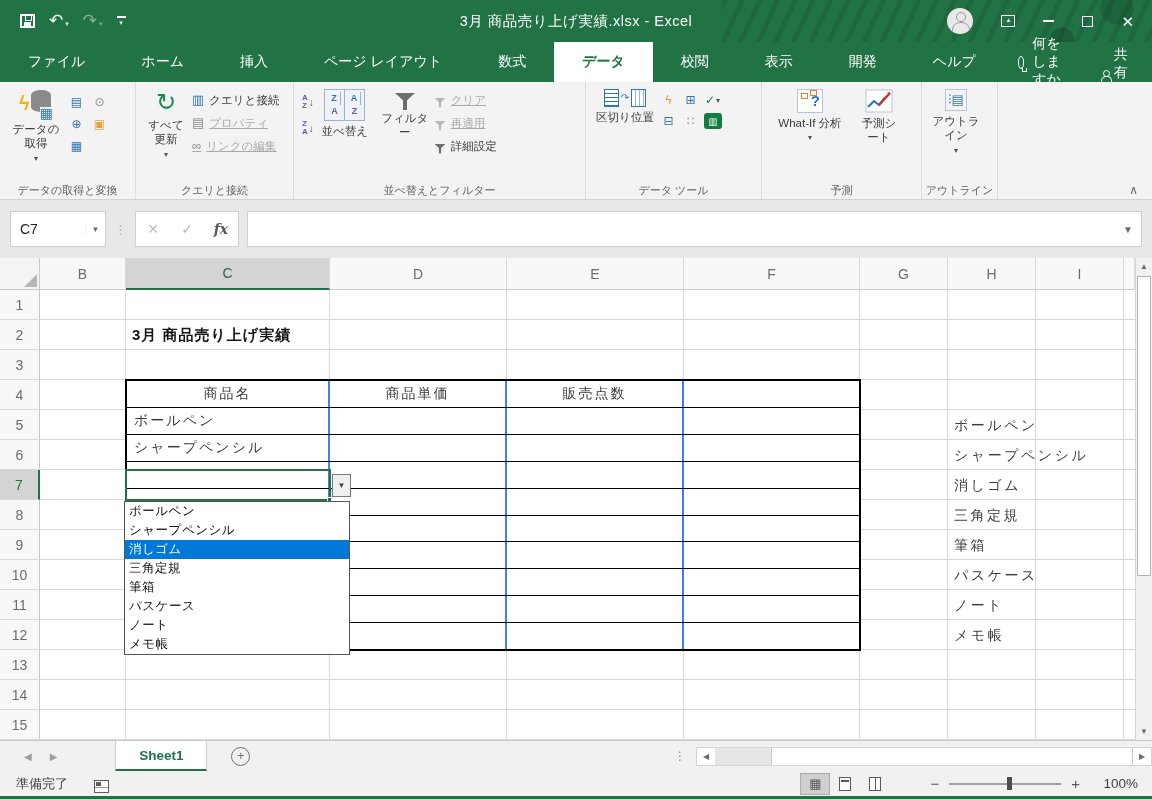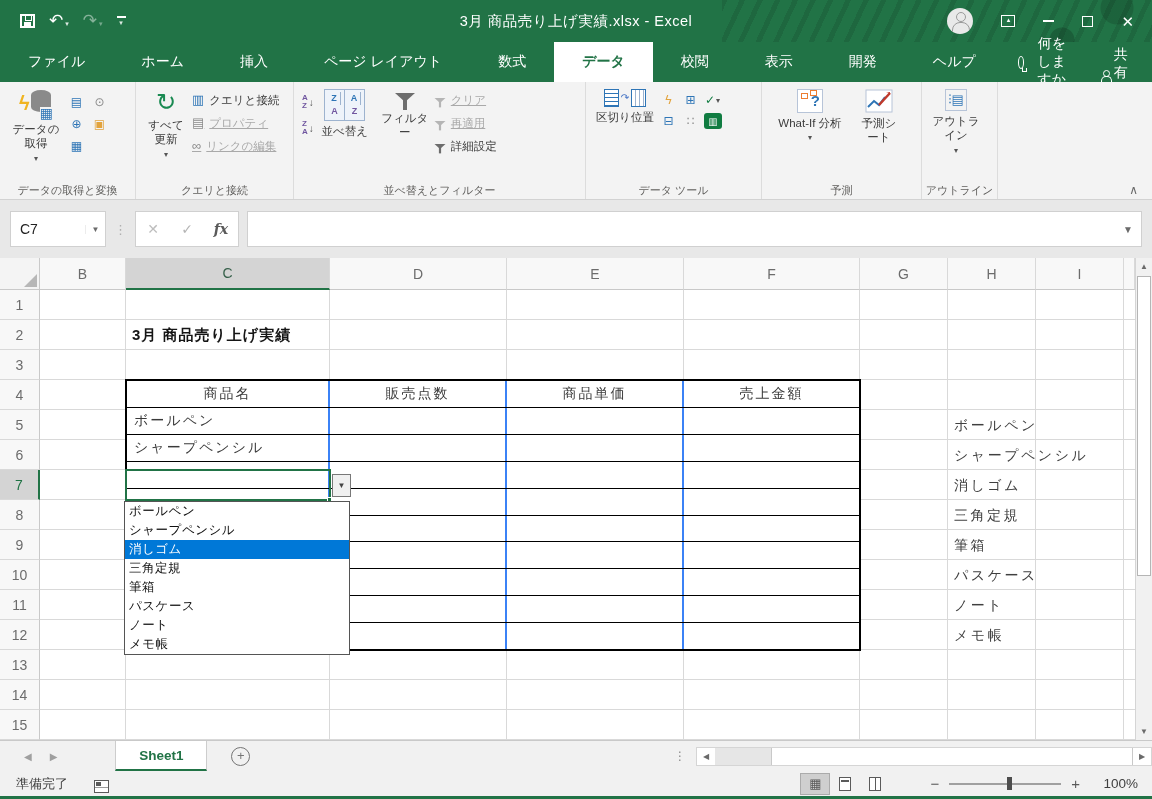--- a/index.html
+++ b/index.html
@@ -30,21 +30,21 @@
   .avatar::after { content:""; position:absolute; top:14px; left:5px; width:16px; height:12px; border-radius:8px 8px 0 0; border:1.5px solid #9a9a9a; }
   .rdi { width:14px; height:12px; border:1.5px solid #fff; display:flex; align-items:flex-start; justify-content:center; font-size:7px; color:#fff; }
   .minbar { width:11px; height:2px; background:#fff; }
   .maxi { width:11px; height:11px; border:1.5px solid #fff; }
   .closex { font-size:15px; color:#fff; line-height:15px; }
 
   
   .tabrow { position:absolute; top:42px; left:0; width:100%; height:40px; background:#217346; display:flex; align-items:stretch; color:#fff; }
   .rtab { display:flex; align-items:center; padding:0 28px; font-size:14px; cursor:default; white-space:nowrap; }
   .rtab.active { background:#fff; color:#217346; font-weight:bold; }
-  .assistant { display:flex; align-items:center; gap:8px; padding:0 14px; font-size:14px;text-align:right; }
+  .assistant { display:flex; align-items:center; gap:8px; padding:0 14px; font-size:14px; }
   .bulb { width:13px; height:13px; border:1.5px solid #fff; border-radius:50%; position:relative; }
   .bulb::after { content:""; position:absolute; left:3.5px; bottom:-4px; width:3px; height:3px; border:1px solid #fff; border-top:none; }
   .share { margin-left:auto; display:flex; align-items:flex-end; gap:6px; padding:0 20px; font-size:14px; }
   .personw { position:relative; width:12px; height:12px; }
   .personw::before { content:""; position:absolute; top:0; left:3px; width:5px; height:5px; border-radius:50%; border:1.3px solid #fff; }
   .personw::after { content:""; position:absolute; bottom:0; left:1px; width:9px; height:5px; border-radius:5px 5px 0 0; border:1.3px solid #fff; border-bottom:none; }
 
   
   .ribbon { position:absolute; top:82px; left:0; width:100%; height:118px; background:#f3f3f3; border-bottom:1px solid #d2d2d2; display:flex; }
   .rgroup { position:relative; border-right:1px solid #dcdcdc; padding:4px 4px 18px 4px; display:flex; align-items:flex-start; }
@@ -426,23 +426,22 @@
       <div class="vline" style="left:819px;"></div>
       <div class="vline" style="left:907px;"></div>
       <div class="vline" style="left:995px;"></div>
       <div class="vline" style="left:1083px;"></div>
 
       <div class="sheettitle">3月 商品売り上げ実績</div>
 
       <div class="xtable">
         <div class="trow th">
           <div class="tcell">商品名</div>
+          <div class="tcell">商品単価</div>
           <div class="tcell">販売点数</div>
-          <div class="tcell">商品単価</div>
-          <div class="tcell">売上金額</div>
         </div>
         <div class="trow">
           <div class="tcell val">ボールペン</div>
           <div class="tcell"></div>
           <div class="tcell"></div>
           <div class="tcell"></div>
         </div>
         <div class="trow">
           <div class="tcell val">シャープペンシル</div>
           <div class="tcell"></div>

